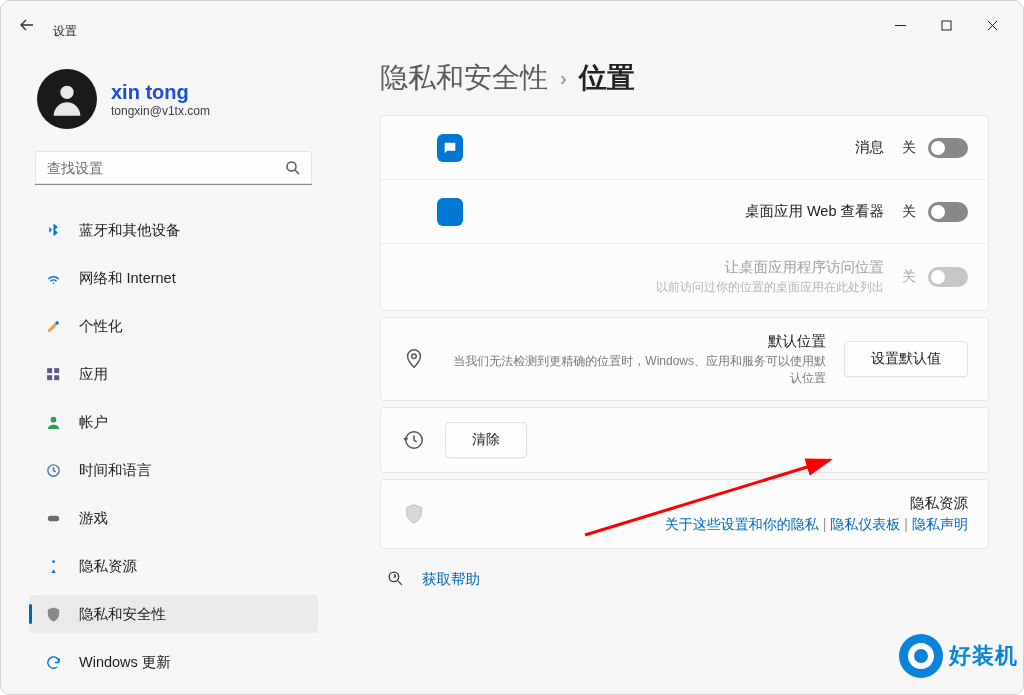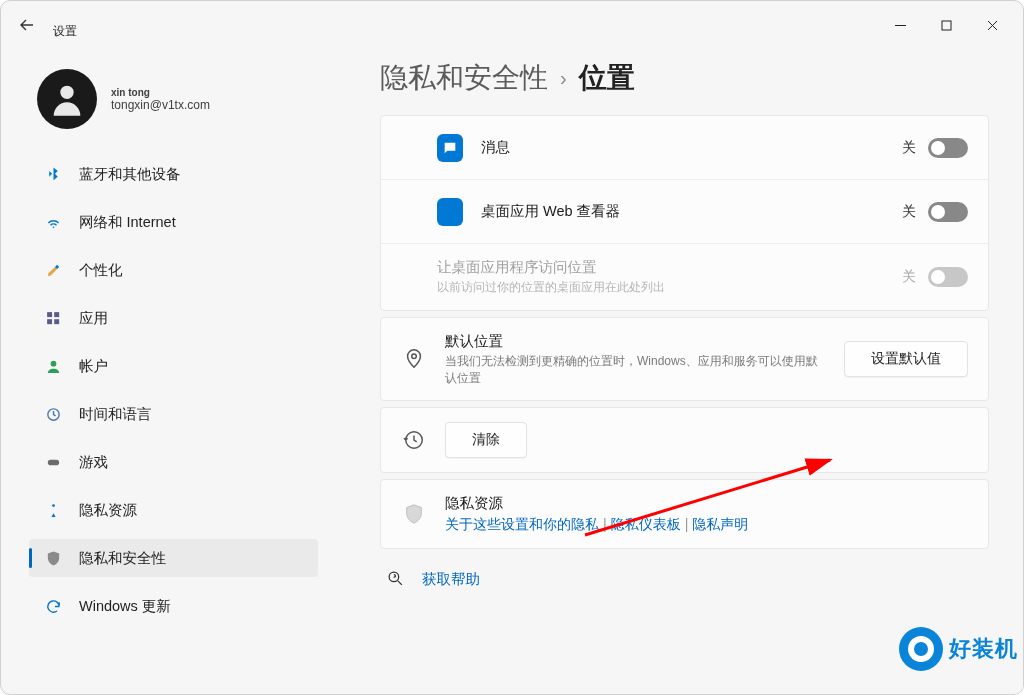--- a/index.html
+++ b/index.html
@@ -10,61 +10,61 @@
   .back-btn svg { width:16px; height:16px; }
   .app-title { font-size: 12px; color:#222; margin-left: 8px; margin-top: 12px; }
   .win-controls { margin-left:auto; display:flex; gap:0; }
   .win-btn { width:46px; height:32px; display:flex; align-items:center; justify-content:center; color:#222; }
   .win-btn svg { width:11px; height:11px; }
   .body { flex:1; display:flex; overflow:hidden; }
   .sidebar { width: 335px; padding: 8px 18px 0 28px; display:flex; flex-direction:column; }
   .profile { display:flex; align-items:center; gap:14px; padding: 12px 8px 18px 8px; }
   .avatar { width:60px; height:60px; border-radius:50%; background:#1a1a1a; display:flex; align-items:center; justify-content:center; }
   .avatar svg { width:40px; height:40px; fill:#e8e8e8; }
-  .profile-name { font-size:10px; font-weight:600; color:#404040; }
+  .profile-name { font-size:20px; font-weight:600; color:#1d4ed8; }
   .profile-email { font-size:12px; color:#404040; }
   .search-wrap { position:relative; margin: 4px 6px 18px 6px; }
   .search-input { width:100%; height:34px; border:none; border-bottom:1px solid #8a8a8a; background:#fdfdfd; border-radius:4px 4px 0 0; padding:0 36px 0 12px; font-size:14px; color:#333; box-shadow: inset 0 0 0 1px #e4e4e4; }
   .search-input::placeholder { color:#6b6b6b; }
   .search-icon { position:absolute; right:10px; top:8px; width:18px; height:18px; color:#555; }
   .nav { display:flex; flex-direction:column; gap:10px; padding-top:8px; }
   .nav-item { display:flex; align-items:center; gap:16px; height:38px; padding:0 14px; border-radius:4px; font-size:14.5px; color:#222; position:relative; }
   .nav-item .nicon { width:20px; height:20px; display:flex; align-items:center; justify-content:center; }
   .nav-item.selected { background:#eaeaea; }
   .nav-item.selected::before { content:""; position:absolute; left:0; top:9px; bottom:9px; width:3px; background:#0067c0; border-radius:3px; }
   .main { flex:1; padding: 10px 34px 0 44px; overflow:hidden; background:#f6f6f6; }
   .breadcrumb { display:flex; align-items:center; gap:12px; font-size:28px; color:#222; margin-bottom:18px; }
   .bc-parent { color:#5b5b5b; font-weight:400; }
   .bc-sep { color:#8a8a8a; font-size:20px; }
   .bc-current { font-weight:600; }
   .card { background:#fcfcfc; border:1px solid #e7e7e7; border-radius:4px; margin-bottom:6px; }
   .row { display:flex; align-items:center; padding:14px 20px; min-height:64px; gap:18px; border-bottom:1px solid #eee; }
   .row:last-child { border-bottom:none; }
   .row.indent { padding-left:56px; }
   .row .ricon { width:26px; height:26px; display:flex; align-items:center; justify-content:center; flex-shrink:0; }
-  .row .rtext { flex:1; }
+  .row .rtext { flex:1;text-align:right; }
   .row .rtitle { font-size:14.5px; color:#1b1b1b; }
   .row .rtitle.disabled { color:#a0a0a0; }
   .row .rdesc { font-size:12px; color:#7a7a7a; margin-top:2px; line-height:1.4; }
   .row .rdesc.disabled { color:#b5b5b5; }
   .toggle-wrap { display:flex; align-items:center; gap:12px; }
   .toggle-label { font-size:14px; color:#333; }
   .toggle-label.disabled { color:#aaa; }
   .toggle { width:40px; height:20px; border-radius:10px; background:#888; position:relative; }
   .toggle.disabled { background:#c7c7c7; }
   .toggle .knob { position:absolute; left:3px; top:3px; width:14px; height:14px; border-radius:50%; background:#fff; }
   .action-btn { background:#fefefe; border:1px solid #e2e2e2; border-radius:4px; padding:8px 26px; font-size:14px; color:#222; box-shadow:0 1px 1px rgba(0,0,0,0.04); }
   .links { color:#0067c0; font-size:14px; margin-top:3px; }
   .links .sep { color:#999; margin:0 4px; }
   .help { display:flex; align-items:center; gap:16px; padding:14px 6px; color:#0067c0; font-size:14.5px; }
   .help .hicon { width:20px; height:20px; color:#333; }
   .app-icon-blue { width:28px; height:28px; background:#0078d4; border-radius:6px; display:flex; align-items:center; justify-content:center; }
   .app-icon-blue.solid { border-radius:6px; }
   .arrow-annotation { position:absolute; pointer-events:none; }
-  .watermark { position:absolute; right:6px; bottom:24px; display:flex; align-items:center; gap:6px; }
+  .watermark { position:absolute; right:6px; bottom:17px; display:flex; align-items:center; gap:6px; }
   .watermark .wm-icon { width:44px; height:44px; border-radius:50%; background:#0a84d8; display:flex; align-items:center; justify-content:center; }
   .watermark .wm-inner { width:26px; height:26px; border-radius:50%; background:#fff; display:flex; align-items:center; justify-content:center; }
   .watermark .wm-dot { width:14px; height:14px; border-radius:50%; background:#0a84d8; }
   .watermark .wm-text { font-size:22px; font-weight:700; color:#0a84d8; letter-spacing:1px; }
   a.link { color:#0067c0; text-decoration:none; }
 </style>
 </head>
 <body>
 
 <div class="window">
@@ -100,20 +100,27 @@
         <div class="avatar">
           <svg viewBox="0 0 24 24">
               <circle cx="12" cy="8" r="4"></circle>
               <path d="M4 22c0-4.4 3.6-8 8-8s8 3.6 8 8z"></path>
             </svg>
         </div>
         <div>
           <div class="profile-name">xin tong</div>
           <div class="profile-email">tongxin@v1tx.com</div>
         </div>
+      </div>
+      <div class="search-wrap">
+        <input class="search-input" placeholder="查找设置" style="">
+        <svg class="search-icon" viewBox="0 0 24 24" fill="none" stroke="currentColor" stroke-width="2">
+            <circle cx="10" cy="10" r="6"></circle>
+            <path d="M20 20l-5-5"></path>
+          </svg>
       </div>
       <div class="nav">
         <div class="nav-item">
             <span class="nicon">
               <svg viewBox="0 0 24 24" width="17" height="17" fill="#0078d4">
                 <path d="M12 2l6 5-4 4 4 4-6 5V2zM6 7l4 4-4 4"></path>
               </svg>
             </span>
             <span>蓝牙和其他设备</span>
           </div>

